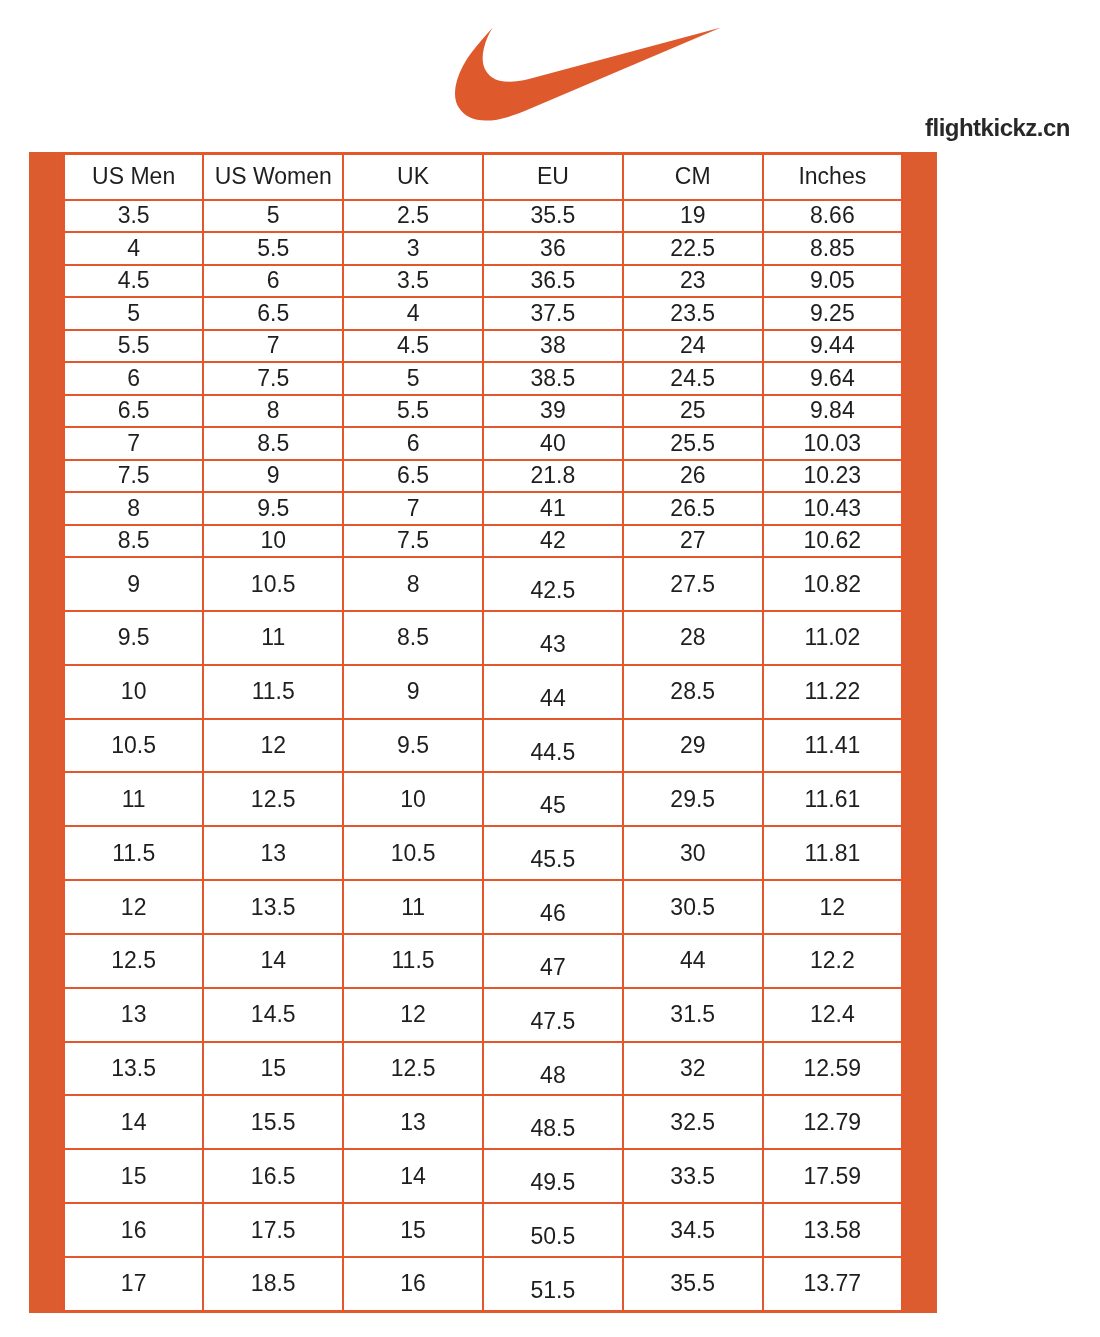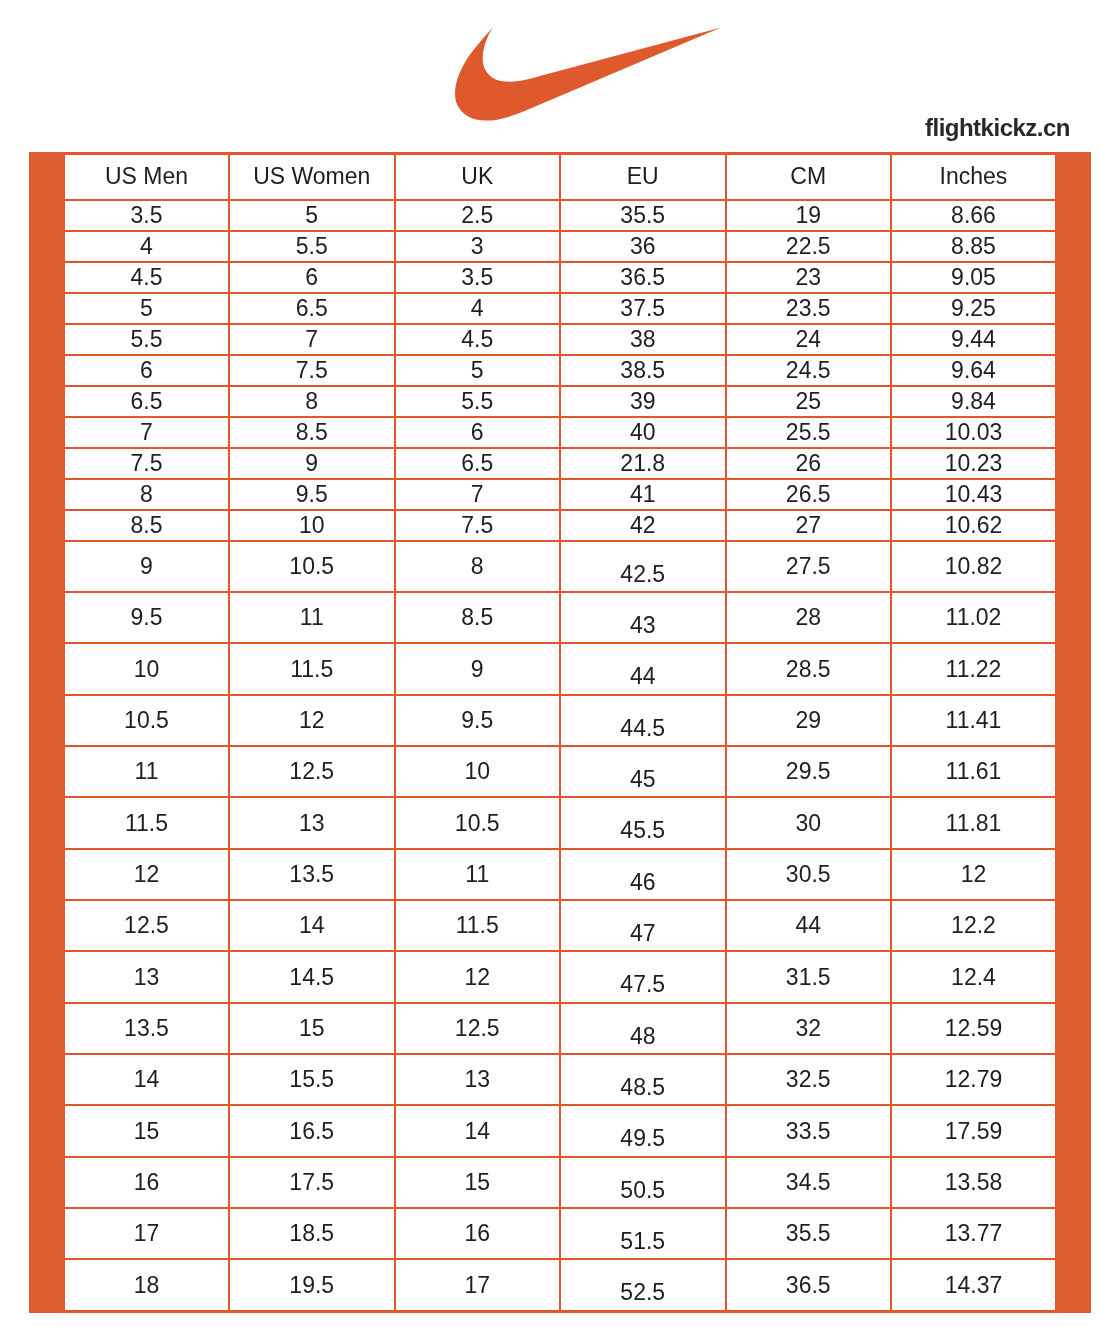--- a/index.html
+++ b/index.html
@@ -33,21 +33,21 @@
     right: 30px;
     font-size: 24px;
     font-weight: 700;
     letter-spacing: -0.5px;
     color: #282828;
   }
   .frame {
     position: absolute;
     left: 29px;
     top: 152px;
-    width: 1062px;
+    width: 908px;
     height: 1161px;
     display: flex;
     background: #a21caf;
   }
   .side-bar {
     width: 33px;
     flex: 0 0 33px;
     background: var(--accent-orange, #DC5C30);
   }
   table.size-table {
@@ -298,24 +298,16 @@
           <td>13.58</td>
         </tr>
         <tr>
           <td>17</td>
           <td>18.5</td>
           <td>16</td>
           <td class="eu-raised">51.5</td>
           <td>35.5</td>
           <td>13.77</td>
         </tr>
-        <tr>
-          <td>18</td>
-          <td>19.5</td>
-          <td>17</td>
-          <td class="eu-raised">52.5</td>
-          <td>36.5</td>
-          <td>14.37</td>
-        </tr>
       </tbody>
   </table>
   <div class="side-bar"></div>
 </div>
 
 </body></html>

